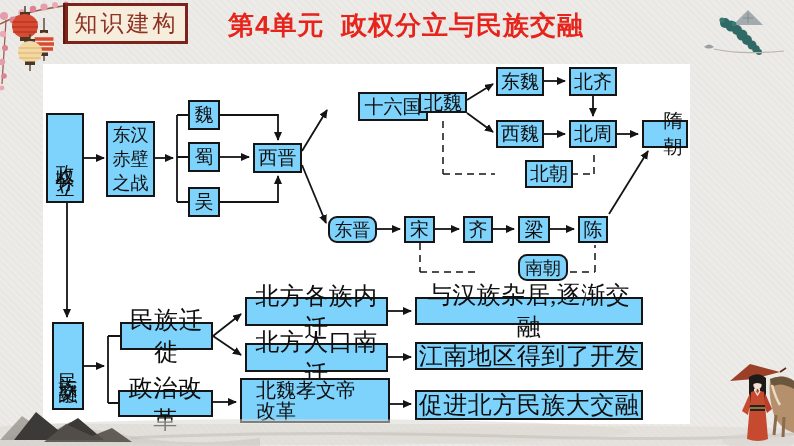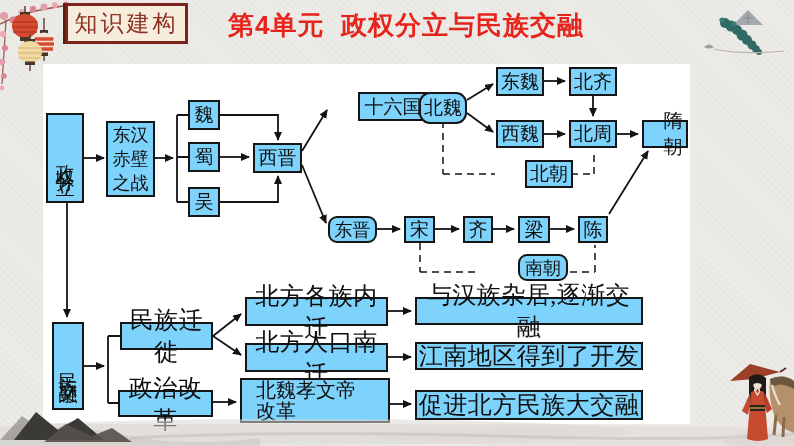--- a/index.html
+++ b/index.html
@@ -149,21 +149,21 @@
       </g>
     </svg>
 
     <div class="n vert" style="left:3px;top:49px;width:38px;height:90px;">政权分立</div>
     <div class="n wrap2" style="left:63px;top:57px;width:49px;height:76px;">东汉赤壁之战</div>
     <div class="n f19" style="left:145px;top:36px;width:32px;height:30px;">魏</div>
     <div class="n f19" style="left:145px;top:78px;width:32px;height:30px;">蜀</div>
     <div class="n f19" style="left:145px;top:123px;width:32px;height:30px;">吴</div>
     <div class="n f19" style="left:210px;top:79px;width:49px;height:30px;">西晋</div>
     <div class="n f19" style="left:287px;top:28px;width:70px;height:29px;margin-left:28px;">十六国</div>
-    <div class="n f19" style="left:376px;top:28px;width:48px;height:32px;border-radius:11px;">北魏</div>
+    <div class="n f19" style="left:376px;top:28px;width:48px;height:21px;">北魏</div>
     <div class="n f19" style="left:453px;top:3px;width:48px;height:29px;">东魏</div>
     <div class="n f19" style="left:526px;top:3px;width:48px;height:29px;">北齐</div>
     <div class="n f19" style="left:453px;top:56px;width:48px;height:28px;">西魏</div>
     <div class="n f19" style="left:526px;top:56px;width:48px;height:28px;">北周</div>
     <div class="n f19" style="left:599px;top:56px;width:46px;height:28px;padding-left:16px;">隋朝</div>
     <div class="n f19" style="left:454px;top:96px;width:48px;height:28px;margin-left:28px;">北朝</div>
     <div class="n f18" style="left:285px;top:152px;width:49px;height:27px;">东晋</div>
     <div class="n f19" style="left:361px;top:152px;width:31px;height:27px;">宋</div>
     <div class="n f19" style="left:420px;top:152px;width:30px;height:27px;">齐</div>
     <div class="n f19" style="left:475px;top:152px;width:32px;height:27px;">梁</div>

